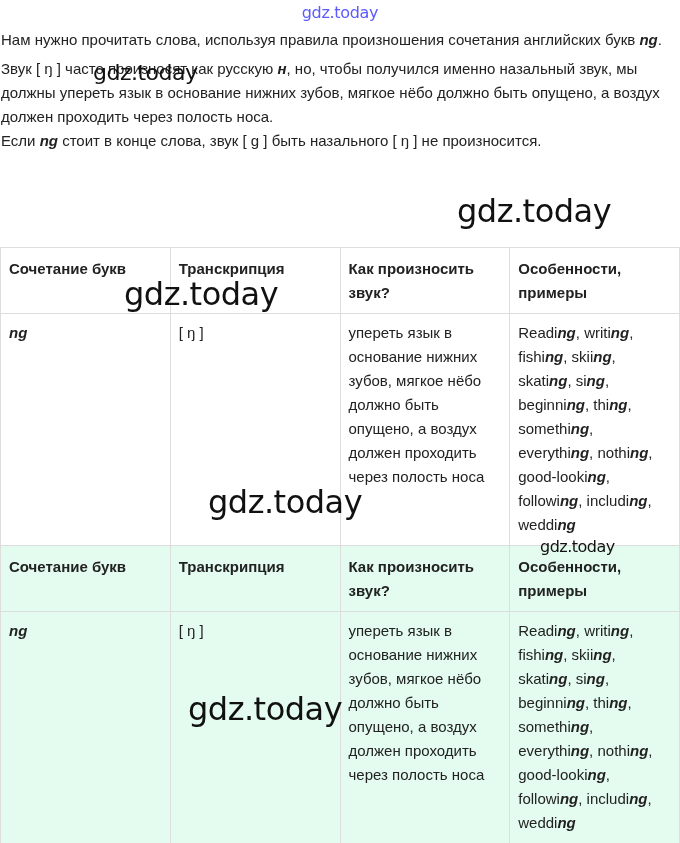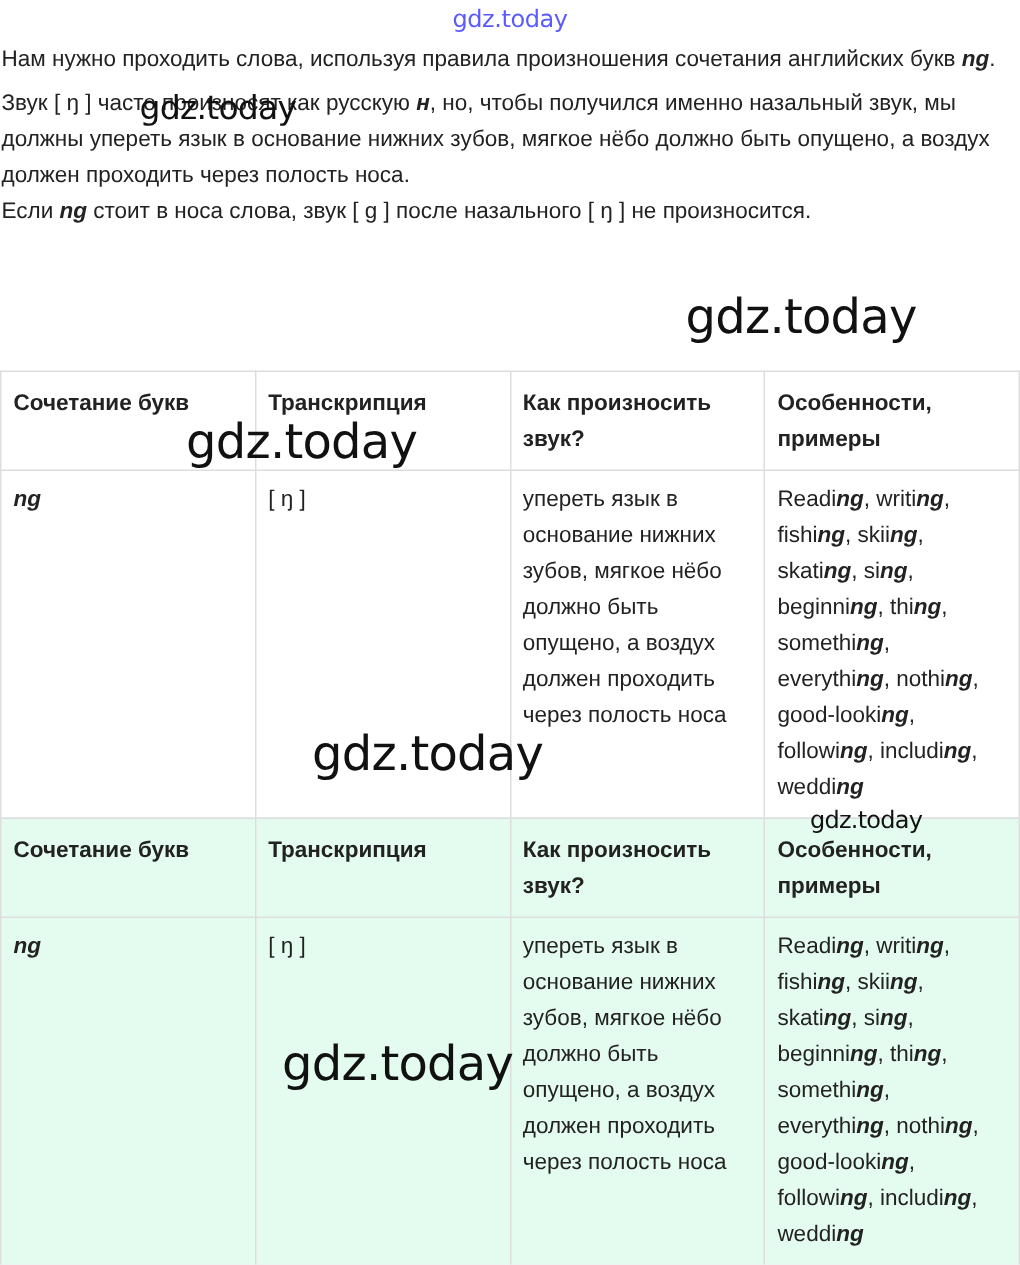--- a/index.html
+++ b/index.html
@@ -33,23 +33,23 @@
   .t1 { top: 247px; }
   .t2 { top: 545px; background: #e4fcef; }
   .c1 { width: 154px; } .c2 { width: 154px; } .c3 { width: 154px; } .c4 { width: 154px; }
 </style>
 </head>
 <body>
 
 <div class="top-wm">gdz.today</div>
 
 <div class="intro">
-  <p><span>Нам нужно проходить слова, используя правила произношения сочетания английских букв </span><b>ng</b><span>.</span></p>
+  <p><span>Нам нужно прочитать слова, используя правила произношения сочетания английских букв </span><b>ng</b><span>.</span></p>
   <p class="gap"><span>Звук [ ŋ ] часто произносят как русскую </span><b>н</b><span>, но, чтобы получился именно назальный звук, мы должны упереть язык в основание нижних зубов, мягкое нёбо должно быть опущено, а воздух должен проходить через полость носа.</span></p>
-  <p><span>Если </span><b>ng</b><span> стоит в носа слова, звук [ g ] после назального [ ŋ ] не произносится.</span></p>
+  <p><span>Если </span><b>ng</b><span> стоит в конце слова, звук [ g ] быть назального [ ŋ ] не произносится.</span></p>
 </div>
 
 <table class="t1">
   <colgroup>
       <col class="c1">
       <col class="c2">
       <col class="c3">
       <col class="c4">
     </colgroup>
   <tbody>

